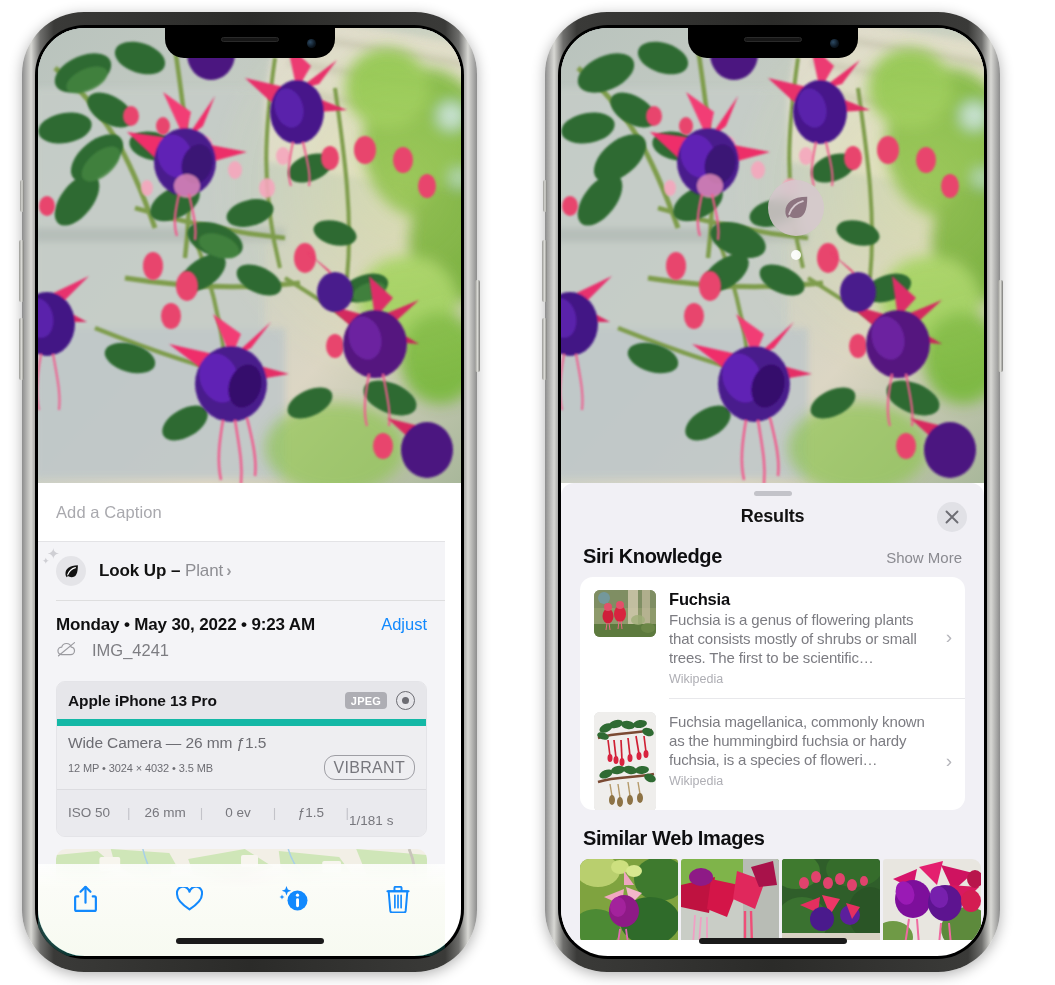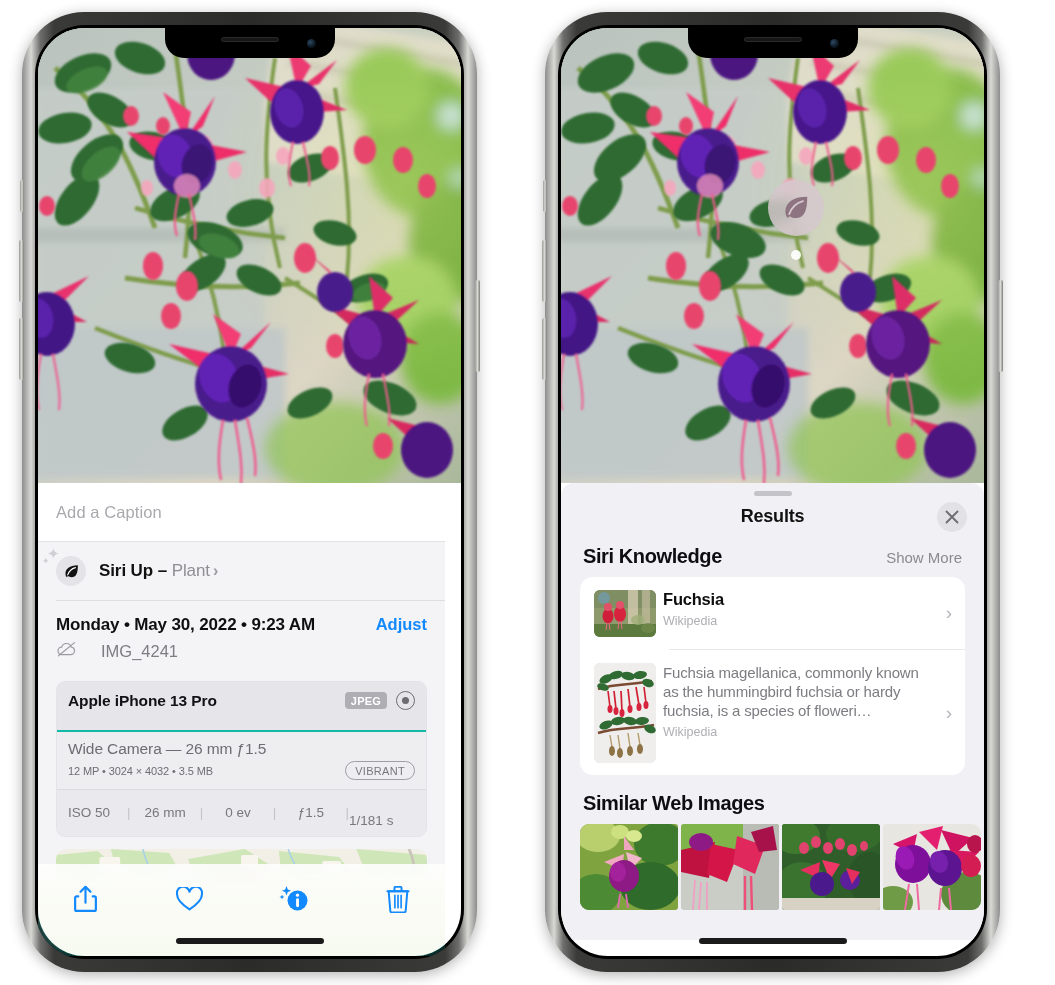--- a/index.html
+++ b/index.html
@@ -122,57 +122,57 @@
   .leaf-badge .spark.s2 { top: 1px;  left: -14px; font-size: 9px; }
   .lookup-text { font-size: 17px; font-weight: 700; color: #111; letter-spacing: -.1px; }
   .lookup-text .sub { font-weight: 400; color: #8e8e93; }
   .lookup-chevron { color: #9a9a9f; font-size: 16px; margin-left: 3px; }
 
   .hr-inset { height: 1px; background: #dededf; margin-left: 18px; }
 
   .date-block { padding: 14px 18px 10px 18px; background: #f4f4f7; }
   .date-line { display: flex; align-items: baseline; justify-content: space-between; }
   .date-text { font-size: 17px; font-weight: 700; color: #0f0f10; letter-spacing: -.15px; }
-  .adjust-link { font-size: 16.5px; color: #1289fd; font-weight: 700; }
-  .file-line { display: flex; align-items: center; gap: 24px; margin-top: 6px; }
+  .adjust-link { font-size: 16.5px; color: #1289fd; font-weight: 400; }
+  .file-line { display: flex; align-items: flex-start; gap: 15px; margin-top: 6px; }
   .file-name { font-size: 16.5px; color: #7d7d82; }
 
   
   .cam-card {
     margin: 10px 18px 0 18px;
     border-radius: 9px; overflow: hidden;
     background: #eeeef1;
     border: 1px solid #e4e4e8;
   }
   .cam-head {
     display: flex; align-items: center; justify-content: space-between;
-    padding: 9px 11px 20px 11px;
+    padding: 9px 11px 9px 11px;
     background: #e6e6ea;
-    border-bottom: 2px solid #14b8a6;
+    border-bottom: 7px solid #14b8a6;
   }
   .cam-model { font-size: 15.5px; font-weight: 700; color: #121214; letter-spacing: -.1px; }
   .cam-head-right { display: flex; align-items: center; gap: 9px; }
   .tag-jpeg {
     background: #aeaeb4; color: #fff; font-size: 11px; font-weight: 700;
     padding: 2.5px 6px; border-radius: 4px; letter-spacing: .2px;
   }
   .raw-ring {
     width: 19px; height: 19px; border-radius: 50%;
     border: 1.7px solid #6c6c72;
     display: flex; align-items: center; justify-content: center;
   }
   .raw-ring i { width: 7px; height: 7px; border-radius: 50%; background: #6c6c72; display: block; }
 
   .cam-body { padding: 8px 11px 9px 11px; }
   .cam-line1 { font-size: 15.5px; color: #6d6d73; letter-spacing: -.1px; }
   .cam-line2row { display: flex; align-items: center; justify-content: space-between; margin-top: 3px; }
   .cam-line2 { font-size: 11px; color: #6d6d73; letter-spacing: -.1px; }
   .tag-vibrant {
     border: 1.3px solid #9e9ea4; color: #77777d;
-    font-size: 11px; padding: 2.5px 9px; border-radius: 11px; letter-spacing: .3px;
+    font-size: 16px; padding: 2.5px 9px; border-radius: 11px; letter-spacing: .3px;
   }
   .cam-exif {
     display: flex; align-items: center;
     border-top: 1px solid #dcdce0;
     padding: 7px 11px 8px 11px;
     background: #eaeaee;
   }
   .cam-exif span { font-size: 13.5px; color: #77777d; white-space: nowrap; }
   .cam-exif .sep { color: #c3c3c9; }
   .exif-i { flex: 1; text-align: center; }
@@ -228,21 +228,21 @@
   .sec-head {
     display: flex; align-items: baseline; justify-content: space-between;
     padding: 4px 22px 9px 22px;
   }
   .sec-title { font-size: 20px; font-weight: 700; color: #0e0e10; letter-spacing: -.4px; }
   .show-more { font-size: 15px; color: #8a8a90; }
 
   .know-card {
     margin: 0 19px; background: #fff; border-radius: 13px; overflow: hidden;
   }
-  .know-row { display: flex; align-items: flex-start; padding: 13px 12px 12px 14px; gap: 7px; position: relative; }
+  .know-row { display: flex; align-items: flex-start; padding: 13px 12px 12px 14px; gap: 13px; position: relative; }
   .know-thumb { flex: none; border-radius: 6px; overflow: hidden; background: #ddd; }
   .know-thumb svg { display: block; width: 100%; height: 100%; }
   .know-thumb.wide { width: 62px; height: 47px; }
   .know-thumb.tall { width: 62px; height: 100px; }
   .know-body { flex: 1; min-width: 0; padding-right: 16px; }
   .know-title { font-size: 16.5px; font-weight: 700; color: #0e0e10; letter-spacing: -.2px; margin-bottom: 1px; }
   .know-desc { font-size: 15px; color: #7c7c82; line-height: 1.27; letter-spacing: -.15px; }
   .know-src { font-size: 12.5px; color: #aeaeb4; margin-top: 5px; }
   .know-chev { position: absolute; right: 13px; top: 50%; transform: translateY(-50%); color: #b5b5bb; font-size: 19px; }
   .know-div { height: 1px; background: #e8e8eb; margin-left: 89px; }
@@ -507,21 +507,21 @@
             <div class="lookup-row">
               <div class="leaf-badge">
                 <span class="spark s1">✦</span>
                 <span class="spark s2">✦</span>
                 <svg width="17" height="17" viewBox="0 0 24 24" aria-hidden="true">
                   <path d="M21 3C9 3 3.5 8 3.5 15c0 2 .7 3.7 1.9 5l1.5-1.5c1.4 1 3.1 1.5 5.1 1.5 6.5 0 9-5.5 9-17z" fill="#111"></path>
                   <path d="M17.5 6.5C12 8 8.5 11.5 6.6 16.8" stroke="#fff" stroke-width="1.6" fill="none" stroke-linecap="round"></path>
                 </svg>
               </div>
               <div class="lookup-text">
-                <span>Siri Up – </span><span class="sub">Plant</span><span class="lookup-chevron">›</span>
+                <span>Look Up – </span><span class="sub">Plant</span><span class="lookup-chevron">›</span>
               </div>
             </div>
             <div class="hr-inset"></div>
 
             <div class="date-block">
               <div class="date-line">
                 <span class="date-text">Monday • May 30, 2022 • 9:23 AM</span>
                 <span class="adjust-link">Adjust</span>
               </div>
               <div class="file-line">
@@ -885,20 +885,21 @@
                   <ellipse cx="26" cy="24" rx="6" ry="8" fill="#d8233f"></ellipse>
                   <ellipse cx="14" cy="17" rx="4" ry="4" fill="#e2506a"></ellipse>
                   <ellipse cx="26" cy="15" rx="4" ry="4" fill="#e2506a"></ellipse>
                   <path d="M13 33 L12 40 M15 33 L16 40 M25 31 L24 39 M27 31 L28 39" stroke="#e86a84" stroke-width="1"></path>
                   <ellipse cx="44" cy="30" rx="7" ry="5" fill="#9fae78" opacity=".8"></ellipse>
                   <ellipse cx="54" cy="38" rx="7" ry="5" fill="#6f8a4a" opacity=".8"></ellipse>
                 </svg>
               </span>
               <div class="know-body">
                 <div class="know-title">Fuchsia</div>
+                <div class="know-desc">Fuchsia is a genus of flowering plants that consists mostly of shrubs or small trees. The first to be scientific…</div>
                 <div class="know-src">Wikipedia</div>
               </div>
               <span class="know-chev">›</span>
             </div>
 
             <div class="know-div"></div>
 
             <div class="know-row">
               <span class="know-thumb tall">
                 <svg viewBox="0 0 62 100" preserveAspectRatio="xMidYMid slice" aria-hidden="true">

